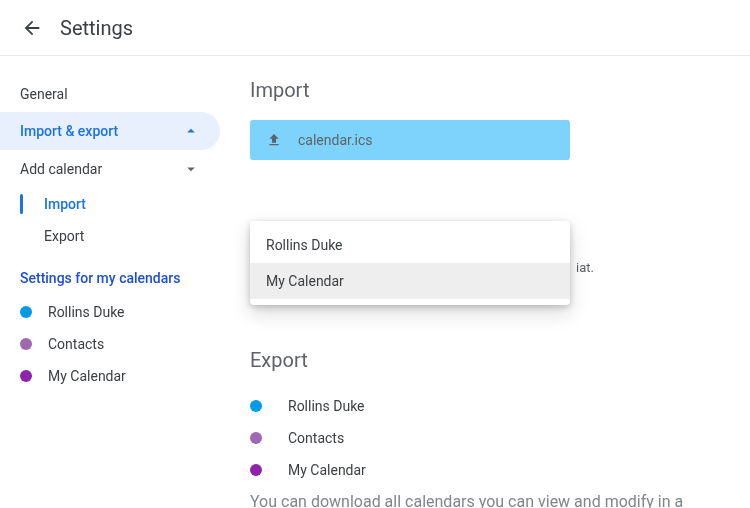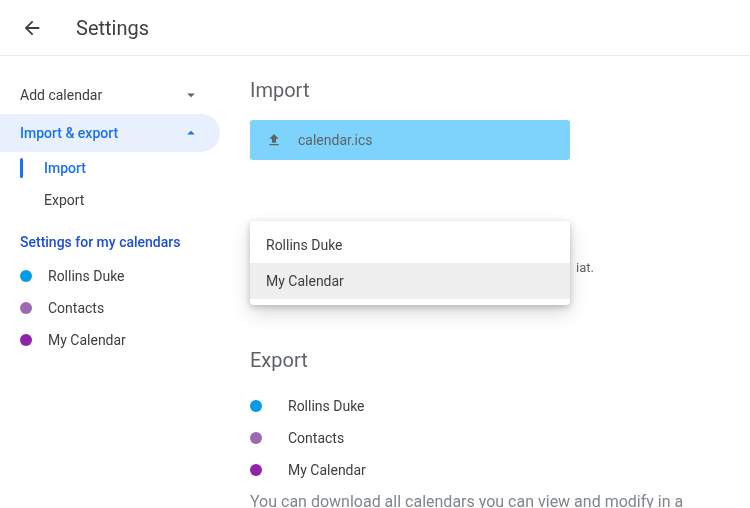--- a/index.html
+++ b/index.html
@@ -11,21 +11,20 @@
     height: 508px;
     background: #fff;
     overflow: hidden;
   }
   .header {
     display: flex;
     align-items: center;
     height: 56px;
     padding: 0 12px;
     border-bottom: 1px solid #e8eaed;
-    gap: 16px;
   }
   .back-btn {
     width: 40px; height: 40px;
     display: flex; align-items: center; justify-content: center;
     border-radius: 50%;
     cursor: pointer;
   }
   .header-title {
     font-size: 20px;
     color: #3c4043;
@@ -183,32 +182,35 @@
     <svg width="22" height="22" viewBox="0 0 24 24" fill="#3c4043">
         <path d="M20 11H7.83l5.59-5.59L12 4l-8 8 8 8 1.41-1.41L7.83 13H20v-2z"></path>
       </svg>
   </div>
   <div class="header-title">Settings</div>
 </div>
 
 <div class="content">
   <div class="sidebar">
     <div class="sidebar-item">
-      <span>Add calendar</span>
-      <span class="chevron">
-        <svg width="18" height="18" viewBox="0 0 24 24" fill="#5f6368">
-            <path d="M7 10l5 5 5-5z"></path>
-          </svg>
-      </span>
+      <span>General</span>
     </div>
     <div class="sidebar-item active">
       <span>Import &amp; export</span>
       <span class="chevron">
         <svg width="18" height="18" viewBox="0 0 24 24" fill="#1a73e8">
             <path d="M7 14l5-5 5 5z"></path>
+          </svg>
+      </span>
+    </div>
+    <div class="sidebar-item">
+      <span>Add calendar</span>
+      <span class="chevron">
+        <svg width="18" height="18" viewBox="0 0 24 24" fill="#5f6368">
+            <path d="M7 10l5 5 5-5z"></path>
           </svg>
       </span>
     </div>
     <div class="sidebar-sub selected">
       <span>Import</span>
     </div>
     <div class="sidebar-sub">
       <span>Export</span>
     </div>
 

